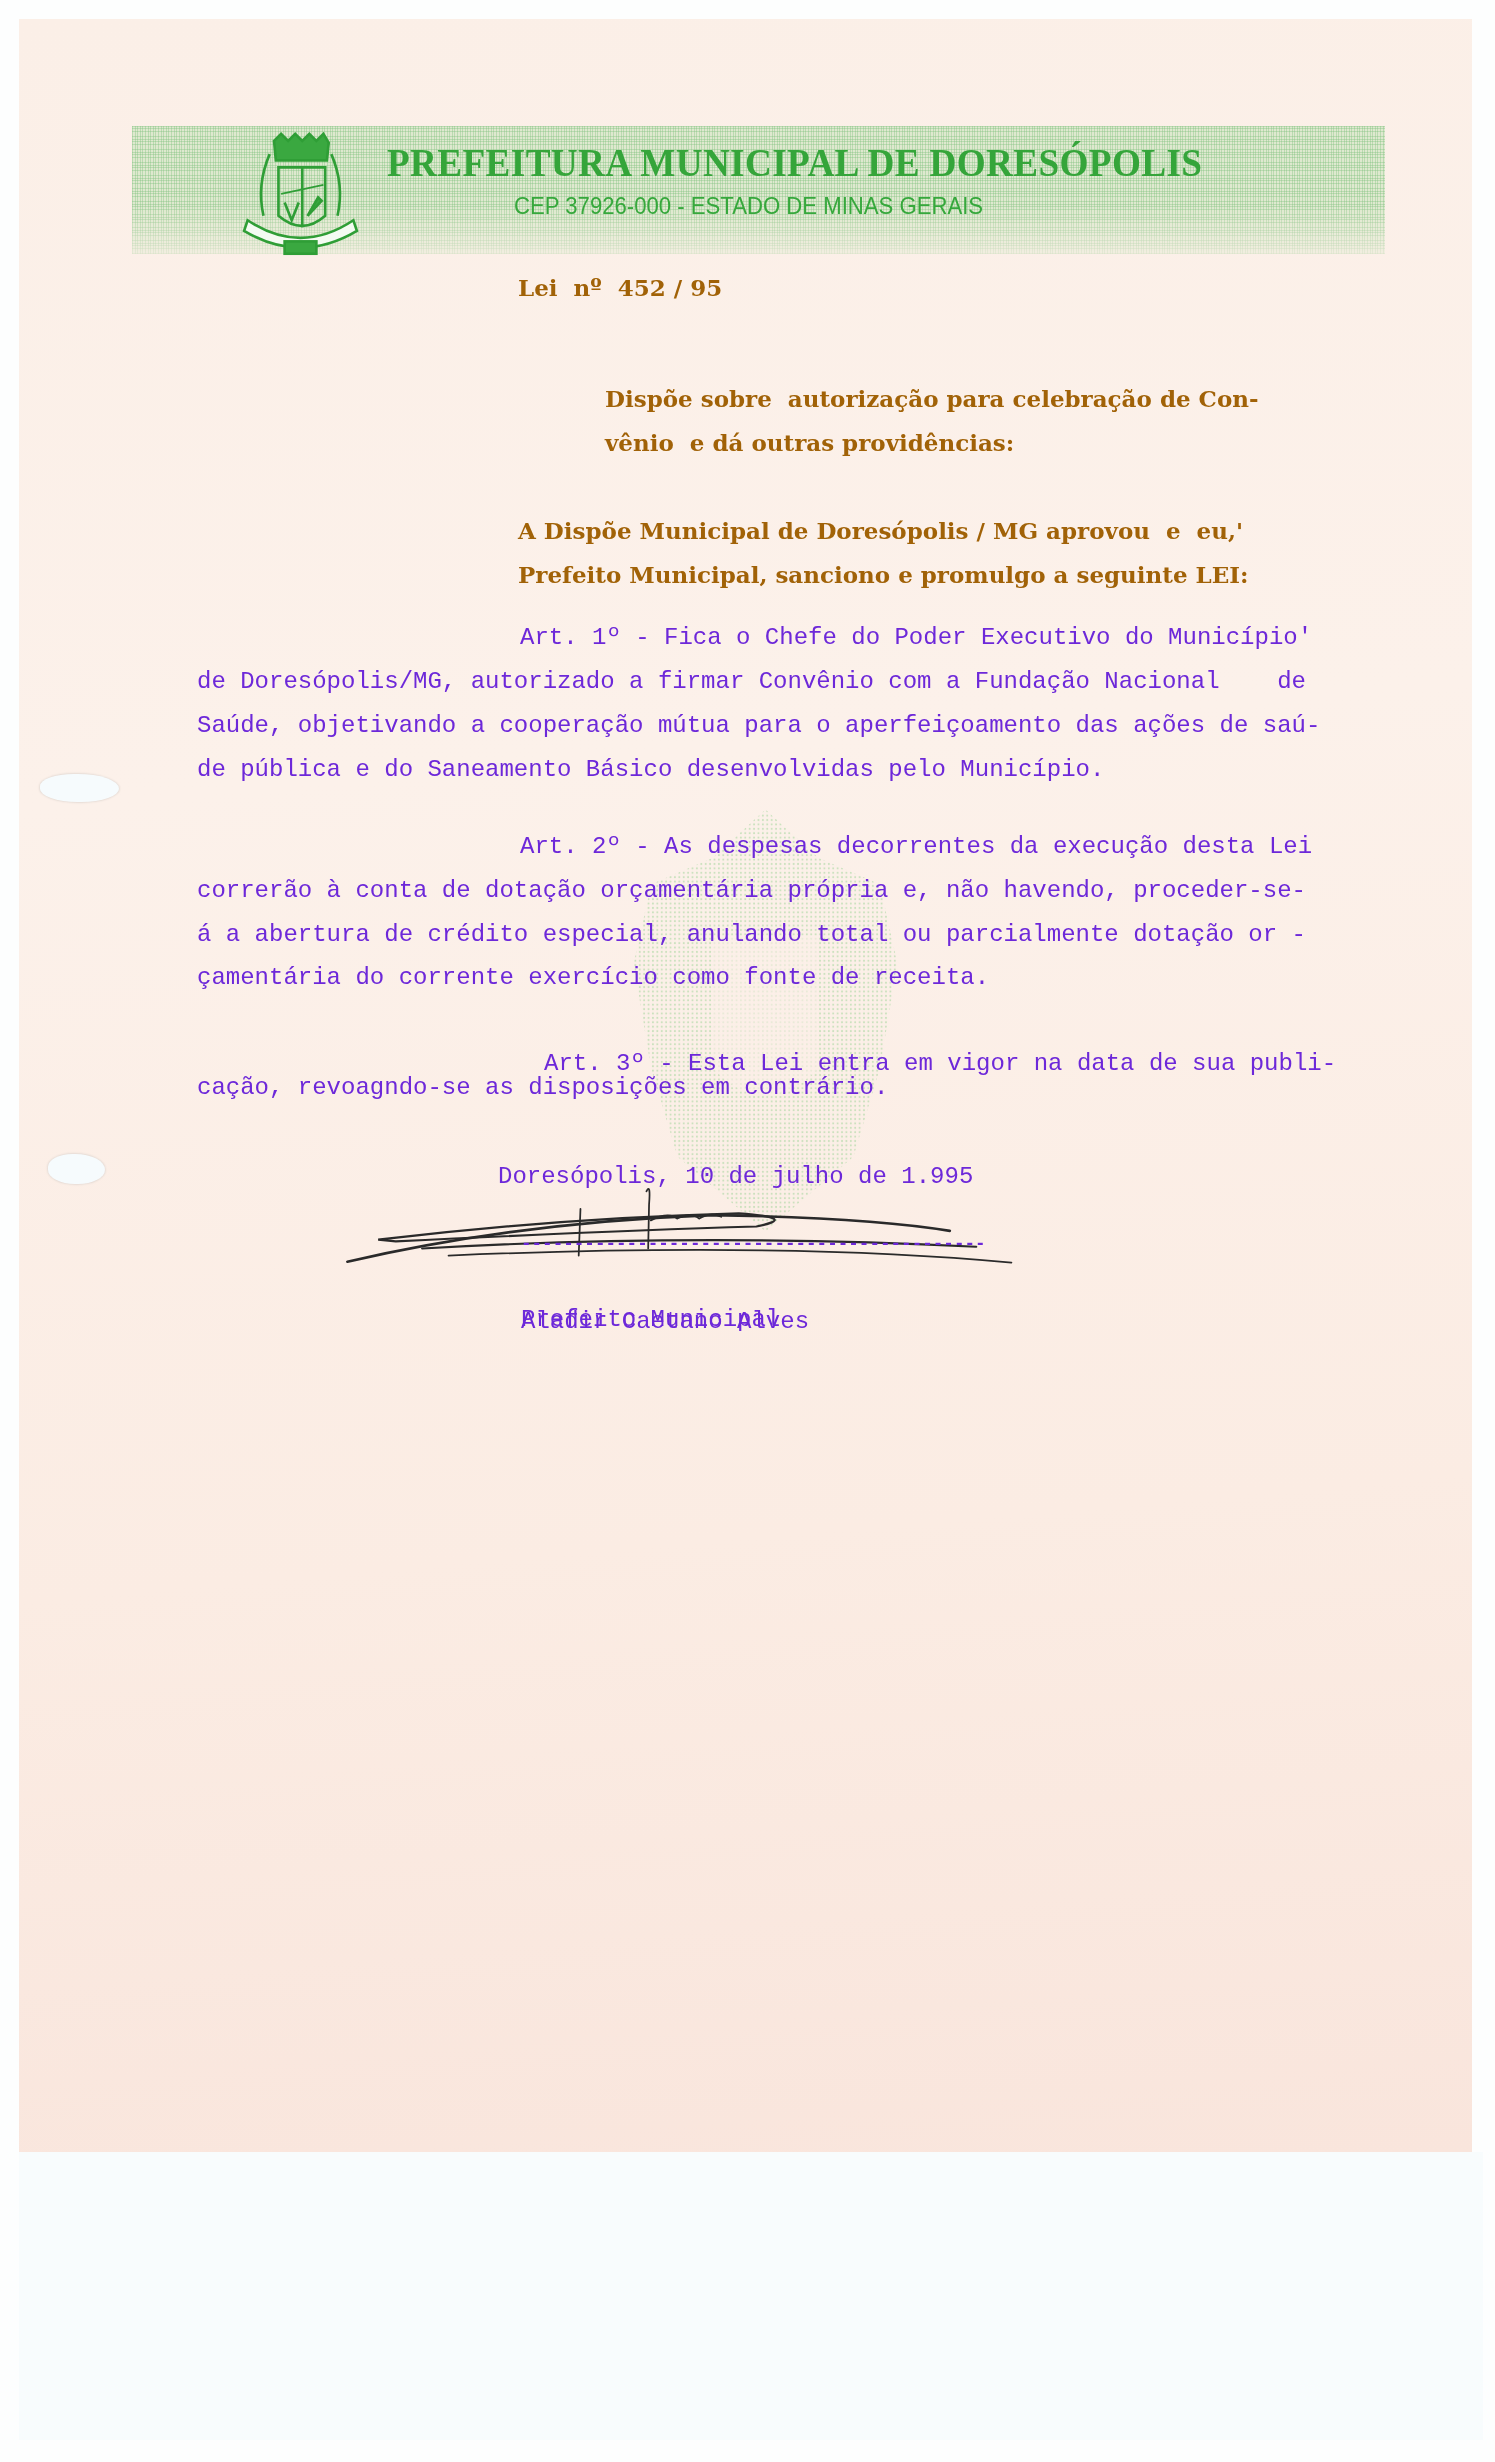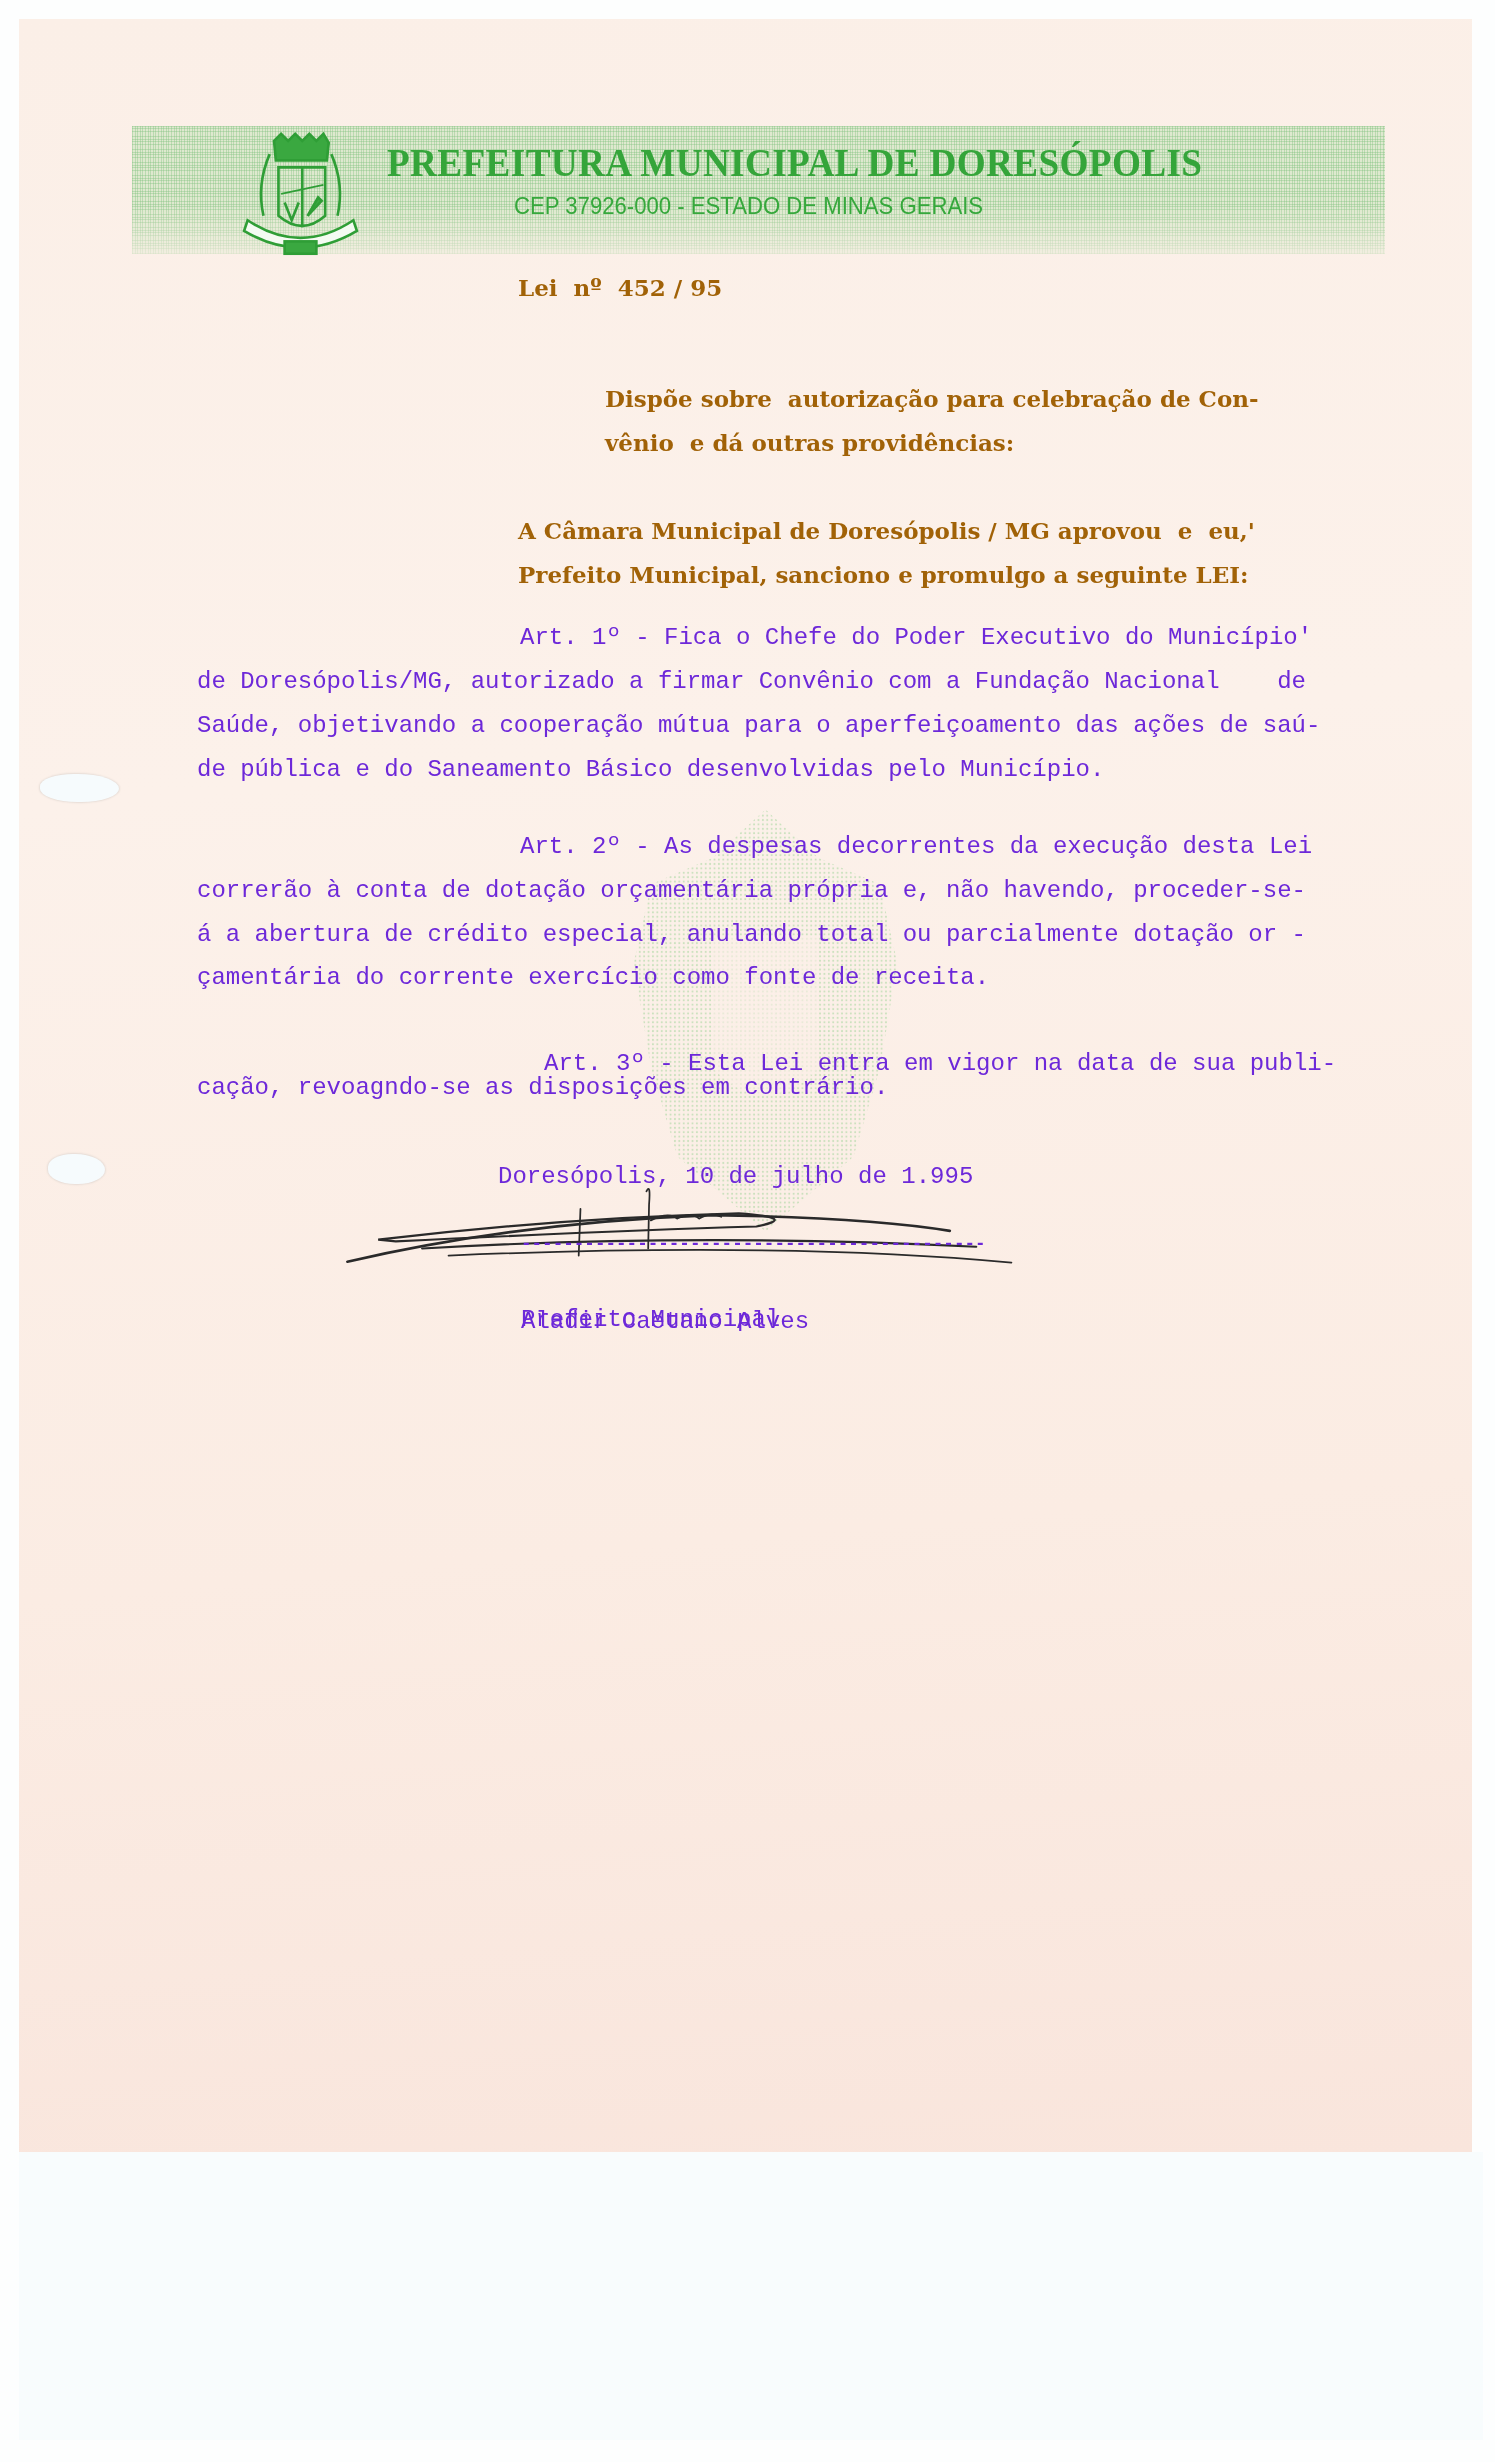--- a/index.html
+++ b/index.html
@@ -81,21 +81,21 @@
   </defs>
   <path d="M170 5 L230 60 L300 90 L320 180 L300 300 L270 400 L170 485 L70 400 L40 300 L20 180 L40 90 L110 60 Z" fill="url(#dots)" opacity="0.8"></path>
   <path d="M110 150 L230 150 L230 300 Q170 360 110 300 Z" fill="#fbefe7" opacity="0.6"></path>
 </svg>
 
 <div class="line bold" style="left:518px;top:276px;">Lei  nº  452 / 95</div>
 
 <div class="line bold" style="left:605px;top:387px;">Dispõe sobre  autorização para celebração de Con-</div>
 <div class="line bold" style="left:605px;top:431px;">vênio  e dá outras providências:</div>
 
-<div class="line bold" style="left:518px;top:519px;">A Câmara Municipal de Doresópolis / MG aprovou  e  eu,'</div>
+<div class="line bold" style="left:518px;top:519px;">A Dispõe Municipal de Doresópolis / MG aprovou  e  eu,'</div>
 <div class="line bold" style="left:518px;top:563px;">Prefeito Municipal, sanciono e promulgo a seguinte LEI:</div>
 
 <div class="line" style="left:520px;top:626px;">Art. 1º - Fica o Chefe do Poder Executivo do Município'</div>
 <div class="line" style="left:197px;top:670px;text-align:center;">de Doresópolis/MG, autorizado a firmar Convênio com a Fundação Nacional    de</div>
 <div class="line" style="left:197px;top:714px;">Saúde, objetivando a cooperação mútua para o aperfeiçoamento das ações de saú-</div>
 <div class="line" style="left:197px;top:758px;">de pública e do Saneamento Básico desenvolvidas pelo Município.</div>
 
 <div class="line" style="left:520px;top:835px;">Art. 2º - As despesas decorrentes da execução desta Lei</div>
 <div class="line" style="left:197px;top:879px;">correrão à conta de dotação orçamentária própria e, não havendo, proceder-se-</div>
 <div class="line" style="left:197px;top:923px;">á a abertura de crédito especial, anulando total ou parcialmente dotação or -</div>

